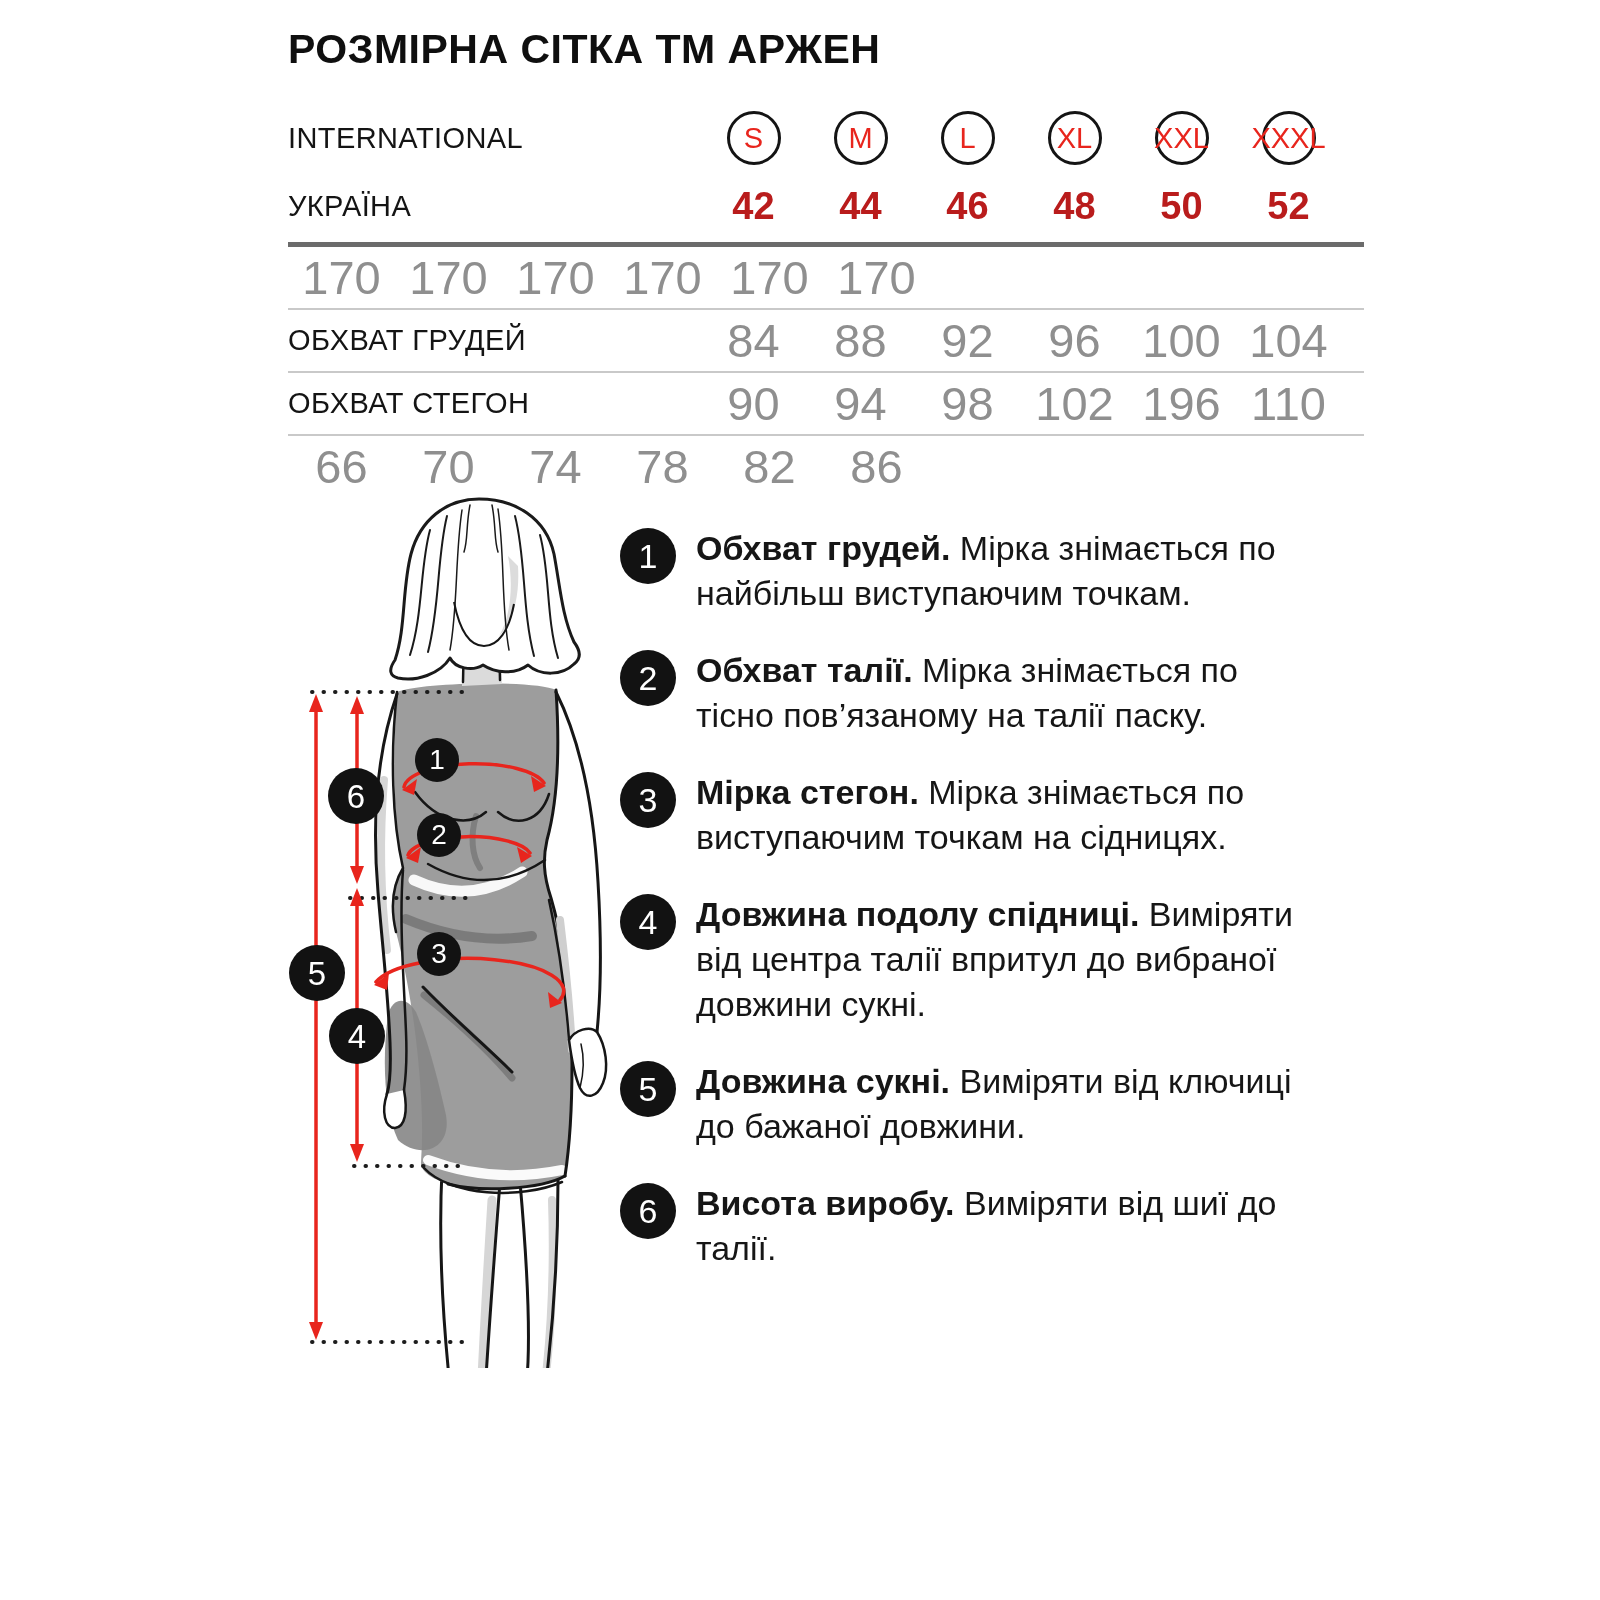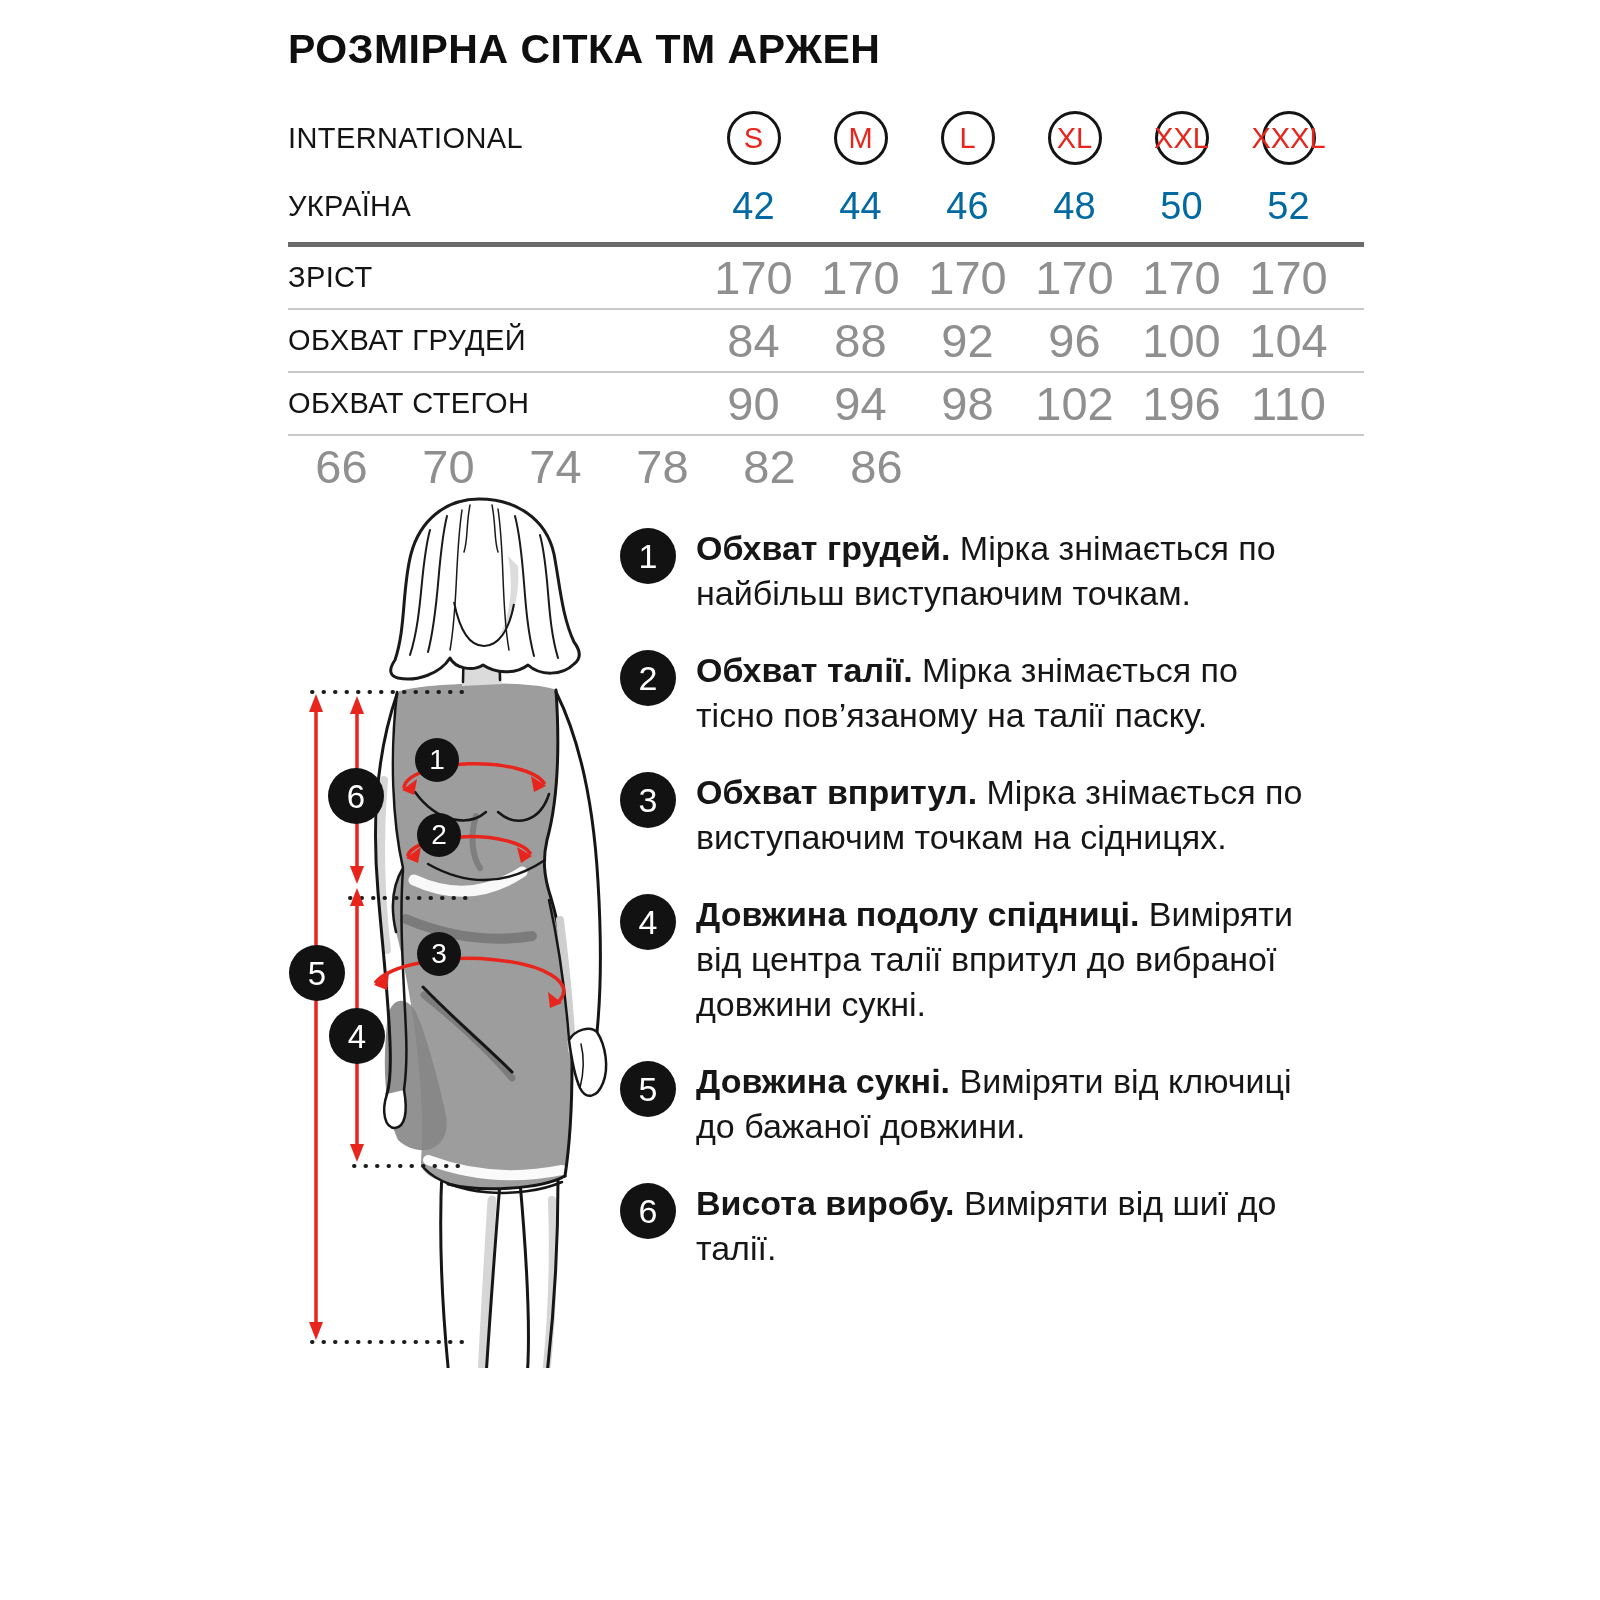--- a/index.html
+++ b/index.html
@@ -19,21 +19,21 @@
   .table{position:absolute;left:288px;top:98px;width:1076px;}
   .t-row{display:flex;align-items:center;}
   .t-label{width:412px;font-size:29px;font-weight:400;color:var(--ink);letter-spacing:.4px;}
   .t-cells{display:flex;}
   .t-cell{width:107px;display:flex;justify-content:center;align-items:center;}
   .t-int{height:80px;}
   .t-ua{height:56px;}
   .size-circle{width:54px;height:54px;border:3.5px solid var(--ink);border-radius:50%;
                display:flex;align-items:center;justify-content:center;flex:0 0 54px;}
   .size-circle span{color:var(--red);font-size:29px;font-weight:500;white-space:nowrap;}
-  .ua-num{font-size:38px;font-weight:400;color:#0369a1;}
+  .ua-num{font-size:38px;font-weight:700;color:#b91c1c;}
   .t-divider{width:100%;height:2px;background:var(--div-light);}
   .t-divider.thick{height:5px;background:var(--div-dark);margin-top:8px;}
   .d-row{height:61px;}
   .val{font-size:47px;color:var(--val-gray);}
 
   
   .figure{position:absolute;left:280px;top:480px;width:420px;height:1140px;}
   .marker{position:absolute;border-radius:50%;background:#121212;color:#fff;
           display:flex;align-items:center;justify-content:center;z-index:5;}
   .marker span{font-weight:400;line-height:1;}
@@ -110,21 +110,20 @@
             <span class="ua-num">50</span>
           </div>
           <div class="t-cell">
             <span class="ua-num">52</span>
           </div>
         </div>
     </div>
     <div class="t-divider thick"></div>
     <div id="data-rows">
         <div class="t-row d-row">
-          <div class="t-label">ЗРІСТ</div>
           <div class="t-cells">
             <div class="t-cell">
               <span class="val">170</span>
             </div>
             <div class="t-cell">
               <span class="val">170</span>
             </div>
             <div class="t-cell">
               <span class="val">170</span>
             </div>
@@ -354,21 +353,21 @@
         <div class="l-num">
           <span>2</span>
         </div>
         <p class="l-text"><b>Обхват талії.</b> <span>Мірка знімається по
 тісно пов’язаному на талії паску.</span></p>
       </div>
       <div class="l-item">
         <div class="l-num">
           <span>3</span>
         </div>
-        <p class="l-text"><b>Обхват впритул.</b> <span>Мірка знімається по
+        <p class="l-text"><b>Мірка стегон.</b> <span>Мірка знімається по
 виступаючим точкам на сідницях.</span></p>
       </div>
       <div class="l-item">
         <div class="l-num">
           <span>4</span>
         </div>
         <p class="l-text"><b>Довжина подолу спідниці.</b> <span>Виміряти
 від центра талії впритул до вибраної
 довжини сукні.</span></p>
       </div>

